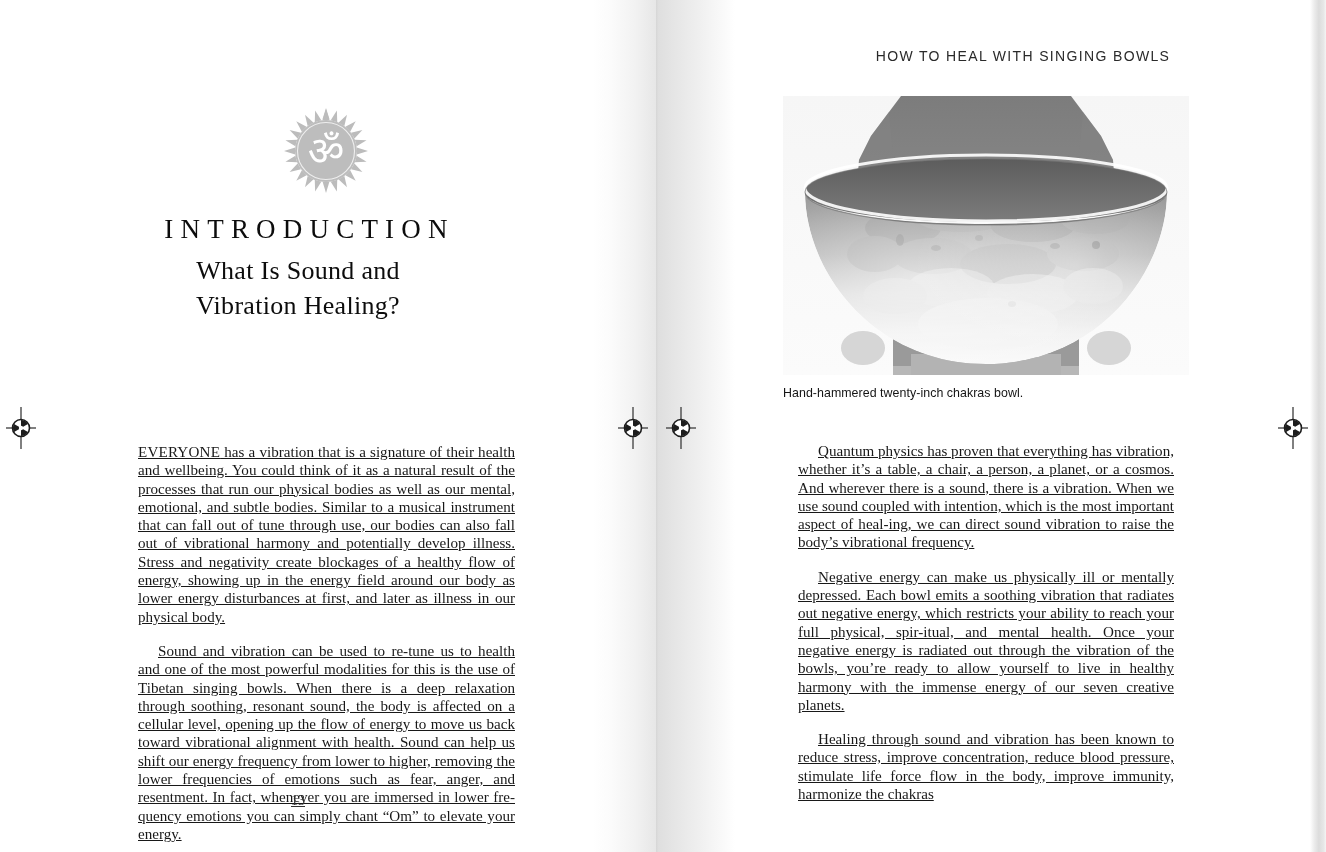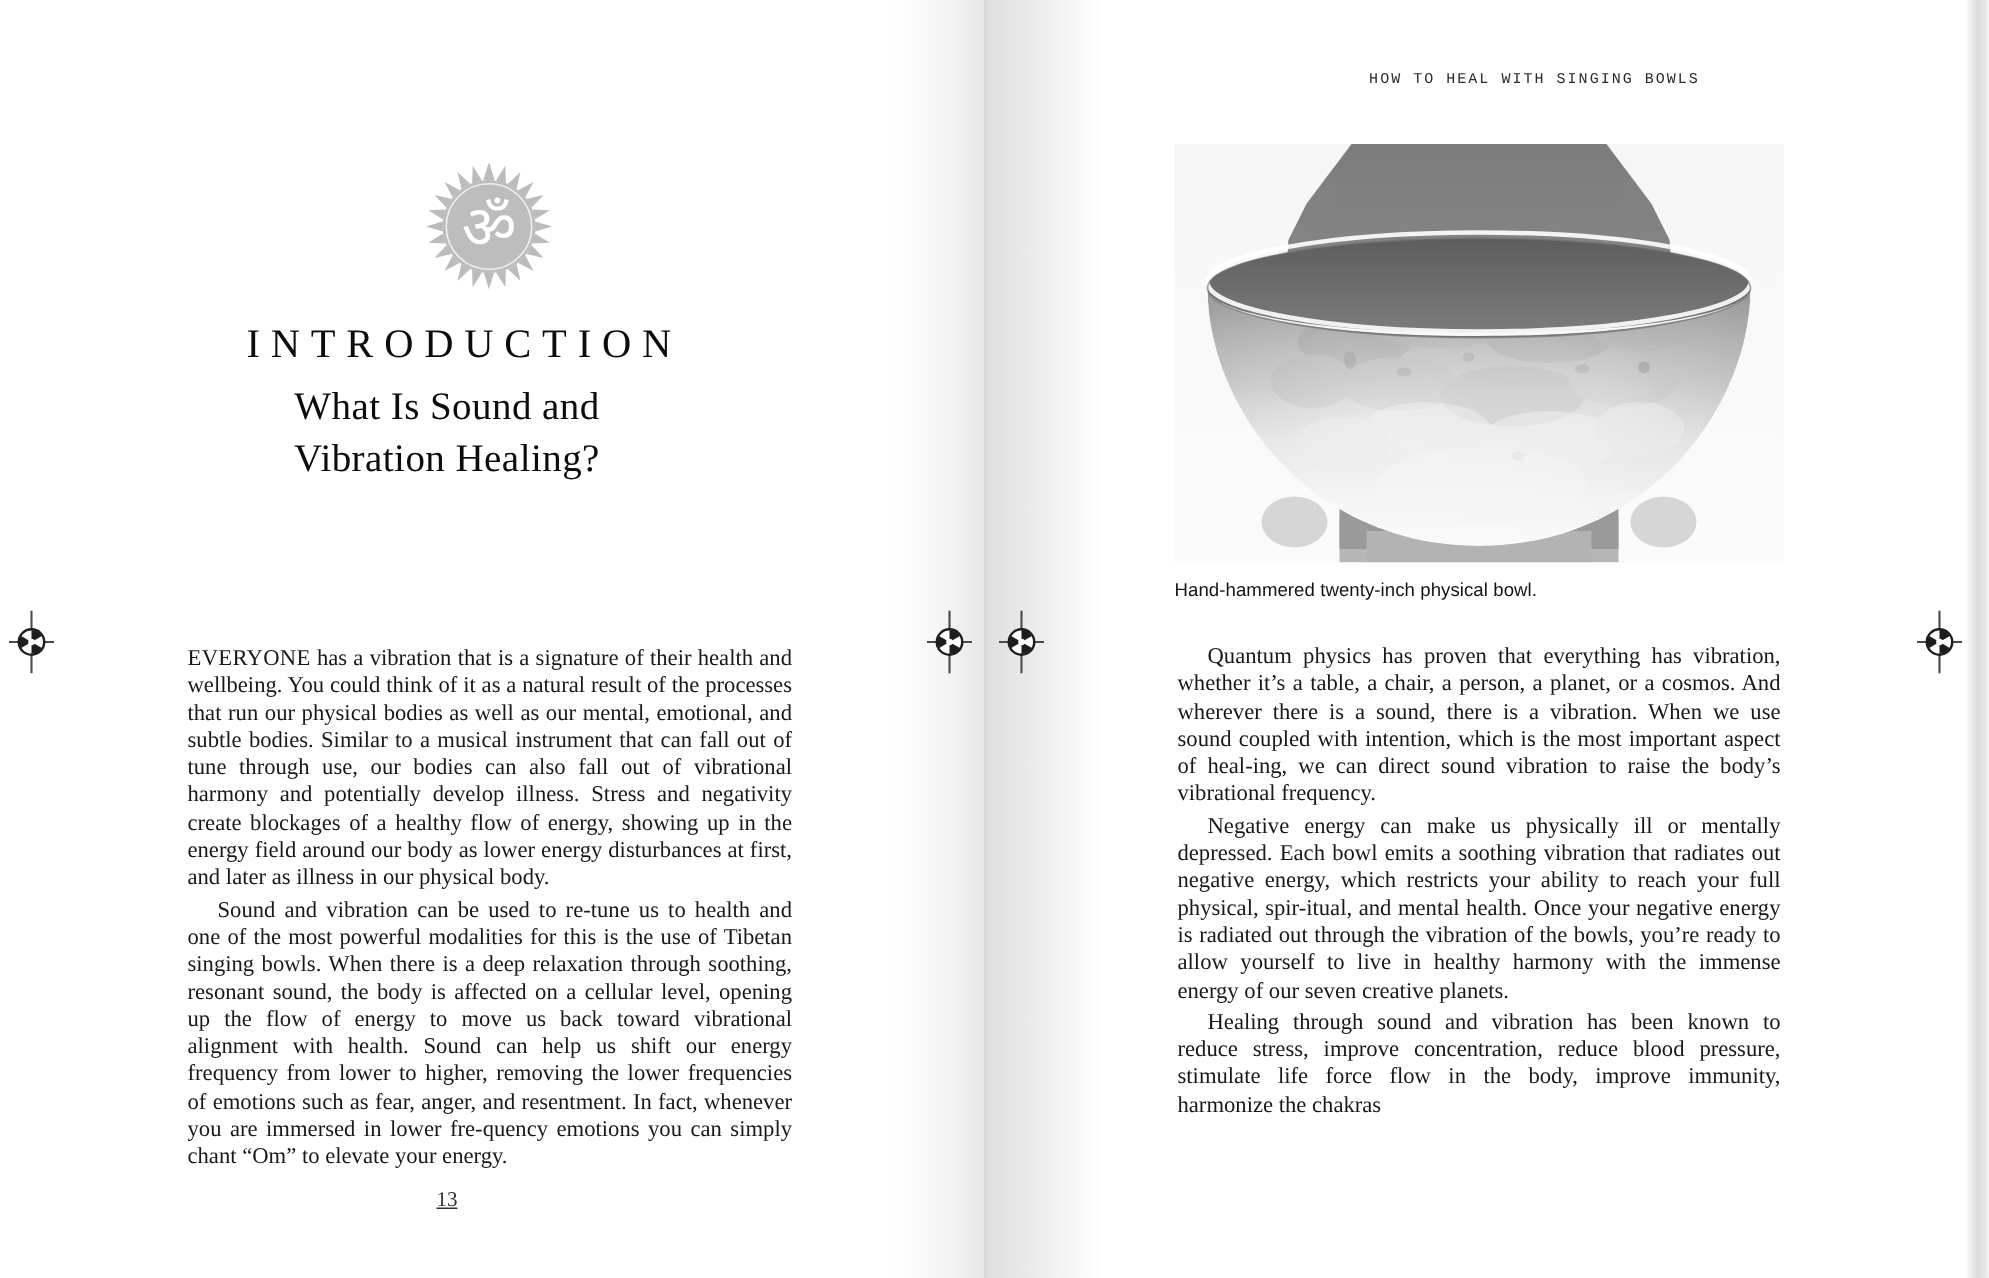--- a/index.html
+++ b/index.html
@@ -62,22 +62,22 @@
   }
   .page-left  { left: 0px;   width: 596px; }
   .page-right { left: 736px; width: 574px; }
 
   
   .running-head {
     position: absolute;
     top: 48px;
     left: 0; right: 0;
     text-align: center;
-    font-family: Liberation Mono, monospace;
-    font-size: 10px;
+    font-family: Liberation Sans, sans-serif;
+    font-size: 14px;
     letter-spacing: 1.35px;
     color: #2a2a2a;
   }
 
   
   .om-ornament {
     position: absolute;
     left: 281px;
     top: 106px;
     width: 90px;
@@ -124,22 +124,23 @@
     left: 122px;
     top: 427px;
     width: 409px;
   }
   .textcol-right {
     left: 782px;
     top: 426px;
     width: 408px;
   }
   .textcol p {
-    margin: 3px;
+    margin: 16px;
     text-indent: 20px;
+    text-decoration: underline;
   }
   .textcol p.first {
     text-indent: 0;
   }
   .smallcaps {
     font-variant: small-caps;
     letter-spacing: 0.2px;
   }
 
   
@@ -350,21 +351,21 @@
       </g>
 
       <ellipse cx="203" cy="96" rx="181" ry="33" fill="url(#interiorGrad)"></ellipse>
       <ellipse cx="203" cy="92" rx="181" ry="33" fill="none" stroke="#ffffff" stroke-width="3" opacity="0.9"></ellipse>
       <path d="M22 96 C22 113 92 128 203 128 C314 128 384 113 384 96
                C384 112 314 126 203 126 C92 126 22 112 22 96 Z" fill="#ffffff" opacity="0.95"></path>
       <ellipse cx="203" cy="96" rx="181" ry="33" fill="none" stroke="#6b6b6b" stroke-width="1.2" opacity="0.6"></ellipse>
     </svg>
   </div>
 
-  <div class="photo-caption">Hand-hammered twenty-inch physical bowl.</div>
+  <div class="photo-caption">Hand-hammered twenty-inch chakras bowl.</div>
 
   <div class="textcol textcol-right">
     <p><span>Quantum physics has proven that everything has vibration, whether it’s a table, a chair, a person, a planet, or a cosmos. And wherever there is a sound, there is a vibration. When we use sound coupled with intention, which is the most important aspect of heal-ing, we can direct sound vibration to raise the body’s vibrational frequency.</span></p>
     <p><span>Negative energy can make us physically ill or mentally depressed. Each bowl emits a soothing vibration that radiates out negative energy, which restricts your ability to reach your full physical, spir-itual, and mental health.  Once your negative energy is radiated out through the vibration of the bowls, you’re ready to allow yourself to live in healthy harmony with the immense energy of our seven creative planets.</span></p>
     <p><span>Healing through sound and vibration has been known to reduce stress, improve concentration, reduce blood pressure, stimulate life force flow in the body, improve immunity, harmonize the chakras</span></p>
   </div>
 
   <div class="edge-band"></div>
 
   <div class="regmark" style="left:6px;  top:407px;">

